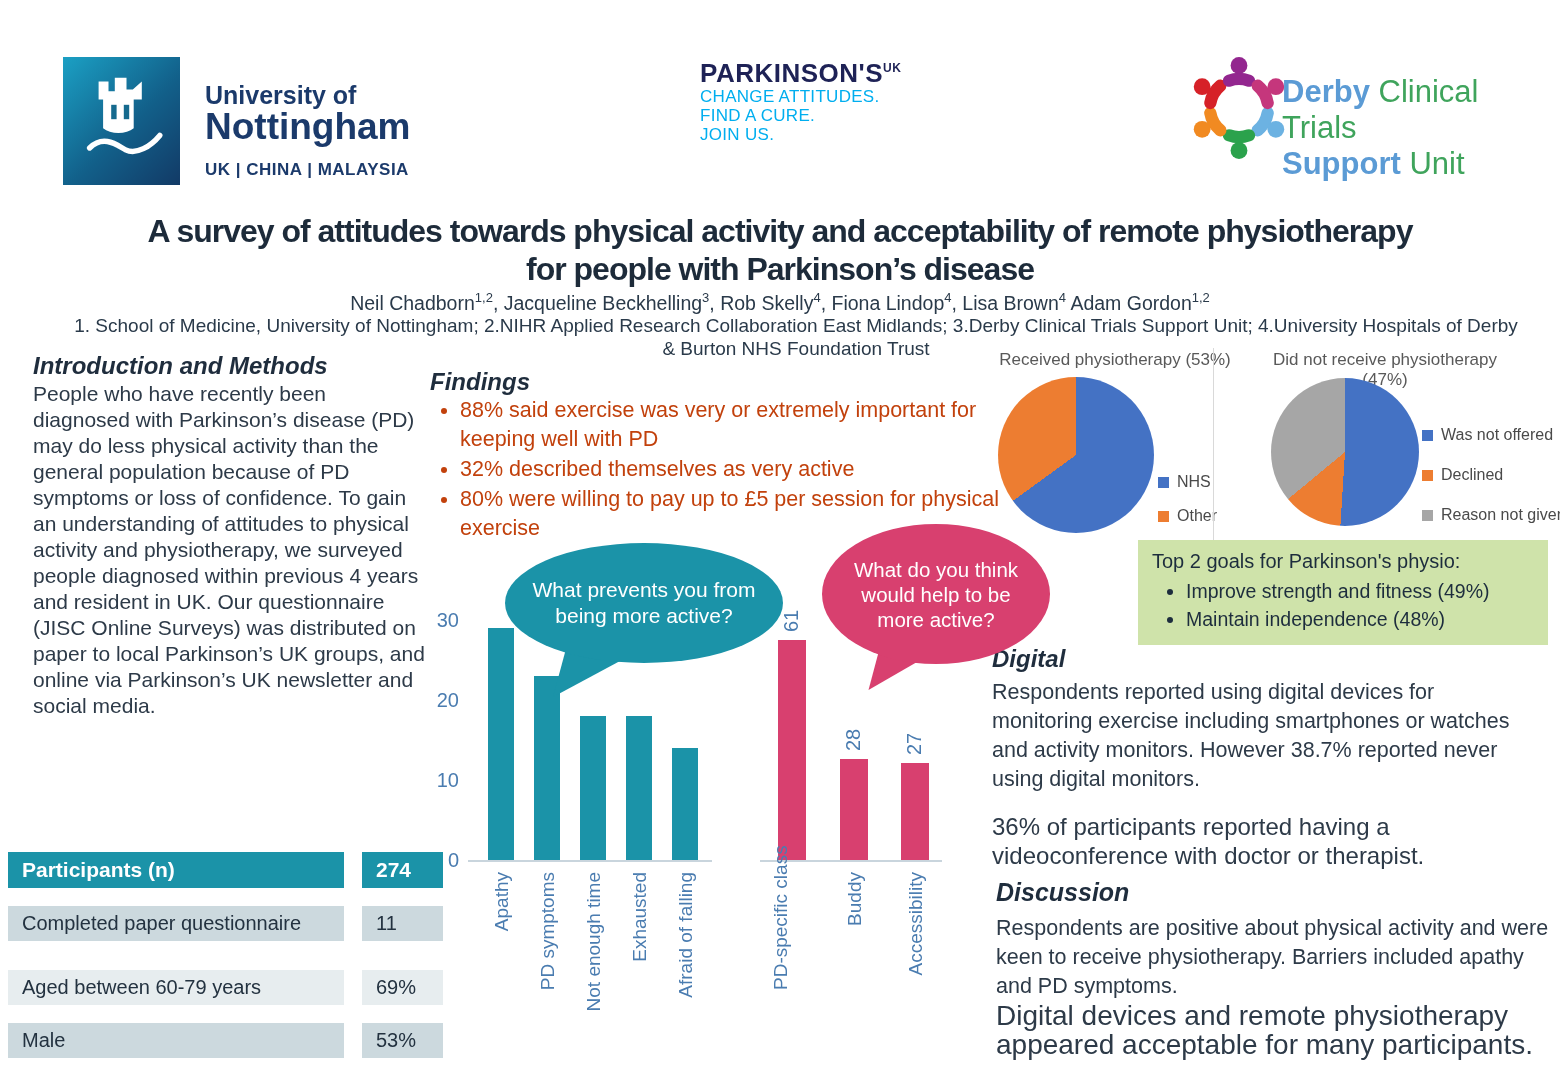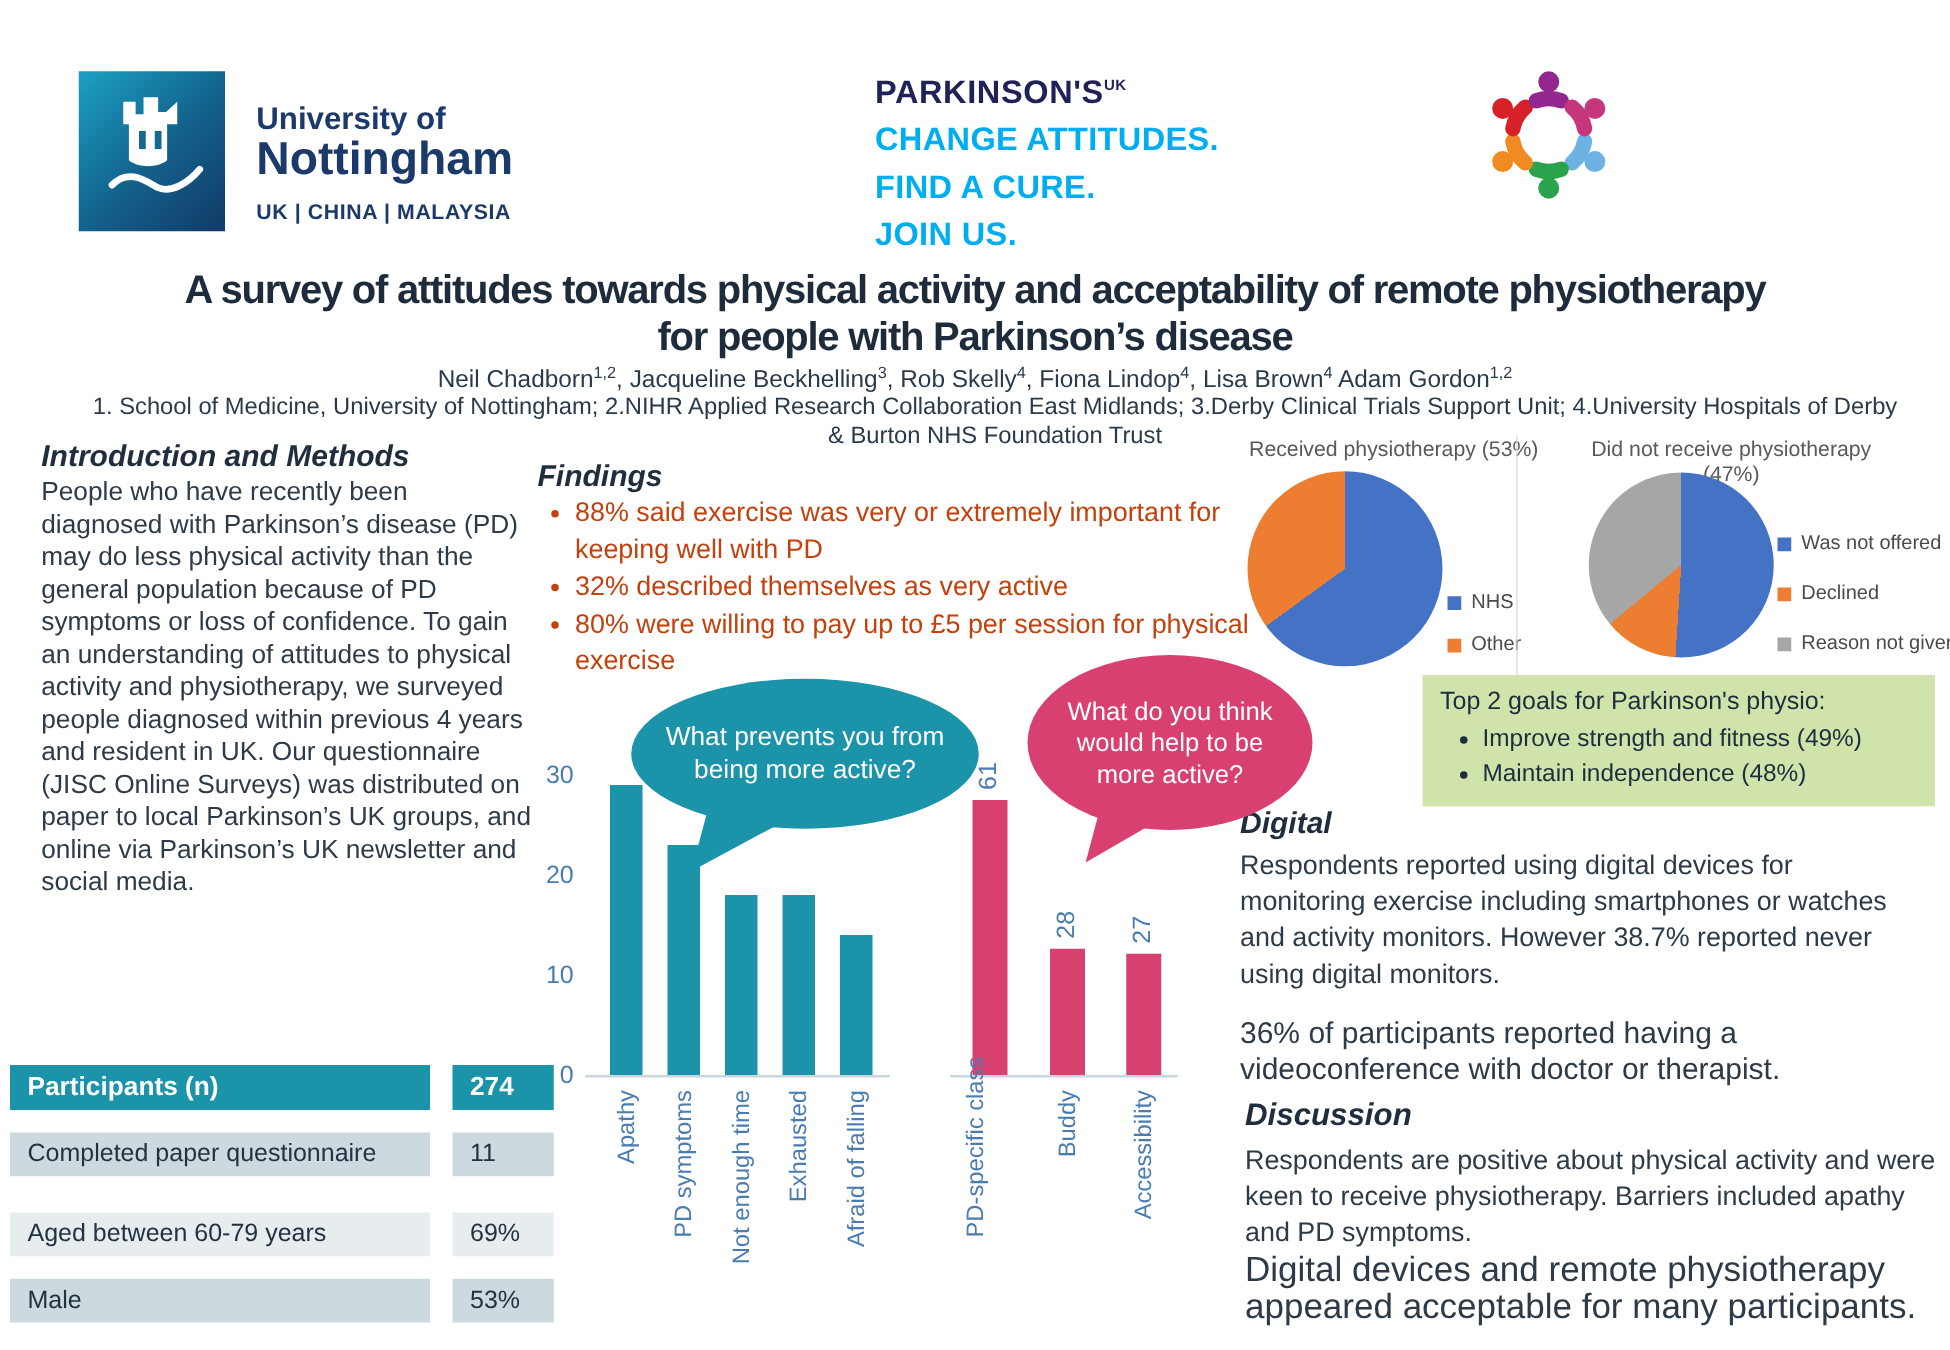--- a/index.html
+++ b/index.html
@@ -11,21 +11,21 @@
   #uon-badge{left:63px;top:57px;width:117px;height:128px;
     background:linear-gradient(135deg,#1ba0c4 0%,#12608a 55%,#123a66 100%);}
   #uon-badge svg{position:absolute;left:14px;top:10px;}
   #uon-text{left:205px;top:83px;color:#1b3a6b;line-height:1;}
   #uon-line1{font-size:25px;font-weight:bold;}
   #uon-line2{font-size:37px;font-weight:bold;margin-top:0;}
   #uon-line3{font-size:17px;font-weight:bold;margin-top:16px;color:#1b3a6b;letter-spacing:.5px;}
   #pk-logo{left:700px;top:60px;line-height:1;}
   #pk-name{font-size:26px;font-weight:800;color:#1e2256;letter-spacing:.5px;}
   #pk-name sup{font-size:12px;}
-  .pk-tag{font-size:26px;font-weight:bold;color:#00aeef;margin-top:12px;letter-spacing:.3px;}
+  .pk-tag{font-size:17px;font-weight:normal;color:#00aeef;margin-top:2px;letter-spacing:.3px;}
   #derby-logo-icon{left:1183px;top:52px;}
   #derby-text{left:1282px;top:74px;font-size:31px;line-height:36px;}
   .derby-blue{color:#5b9bd5;font-weight:bold;}
   .derby-green{color:#3fa45c;}
 
   
   #title{left:0;top:212px;width:1560px;text-align:center;color:#1d2b3a;
     font-weight:bold;font-size:32px;line-height:38px;letter-spacing:-1px;}
   #authors{left:0;top:290px;width:1560px;text-align:center;font-size:19.5px;color:#2a3a4a;}
   #authors sup{font-size:13px;}
@@ -135,20 +135,24 @@
       <path d="M41.1,25.6 A26,26 0 0 1 58.9,25.6" stroke="#93268f"></path>
       <path d="M66.7,30.1 A26,26 0 0 1 75.6,45.5" stroke="#c5367c"></path>
     </g>
     <circle cx="82.9" cy="69" r="7.5" fill="#6cb2e2"></circle>
     <circle cx="50" cy="88" r="7.5" fill="#2ba24c"></circle>
     <circle cx="17.1" cy="69" r="7.5" fill="#f18a21"></circle>
     <circle cx="17.1" cy="31" r="7.5" fill="#d62128"></circle>
     <circle cx="50" cy="12" r="7.5" fill="#93268f"></circle>
     <circle cx="82.9" cy="31" r="7.5" fill="#c5367c"></circle>
   </svg>
+  <div class="abs" id="derby-text">
+    <div><span class="derby-blue">Derby</span><span class="derby-green"> Clinical Trials</span></div>
+    <div><span class="derby-blue">Support</span><span class="derby-green"> Unit</span></div>
+  </div>
 
   <div class="abs" id="title">
     <div>A survey of attitudes towards physical activity and acceptability of remote physiotherapy</div>
     <div>for people with Parkinson’s disease</div>
   </div>
   <div class="abs" id="authors">
     <span>Neil Chadborn</span><sup>1,2</sup><span>, </span><span>Jacqueline Beckhelling</span><sup>3</sup><span>, </span><span>Rob Skelly</span><sup>4</sup><span>, </span><span>Fiona Lindop</span><sup>4</sup><span>, </span><span>Lisa Brown</span><sup>4</sup><span> </span><span>Adam Gordon</span><sup>1,2</sup>
   </div>
   <div class="abs affil" id="affil1">1. School of Medicine, University of Nottingham; 2.NIHR Applied Research Collaboration East Midlands; 3.Derby Clinical Trials Support Unit; 4.University Hospitals of Derby</div>
   <div class="abs sec-heading" id="intro-heading">Introduction and Methods</div>

